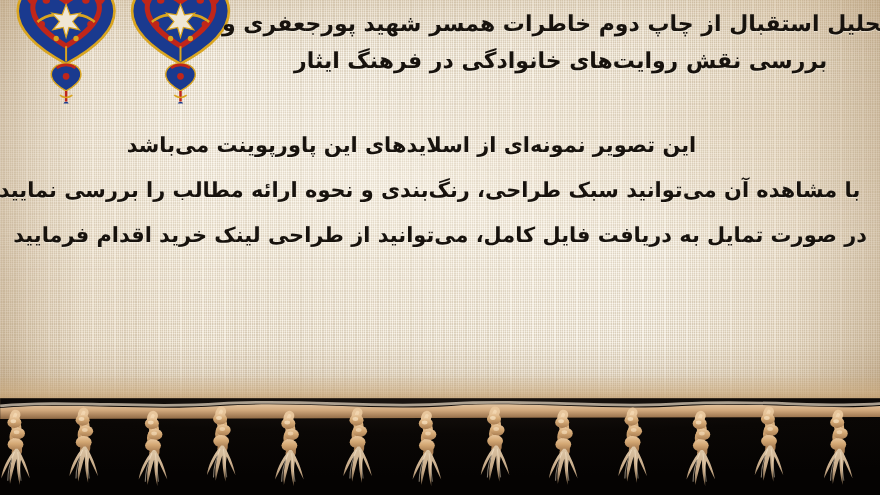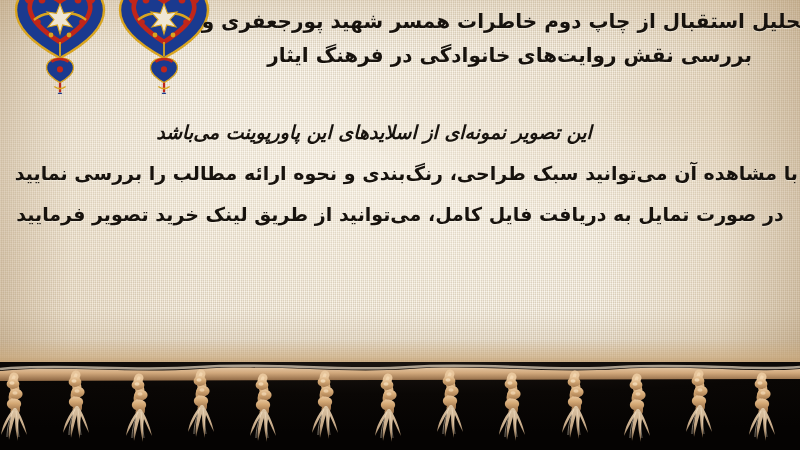--- a/index.html
+++ b/index.html
@@ -74,22 +74,22 @@
   .t-line.l1{text-align:right;padding-right:2px;margin-right:-10px;}
   .t-line.l2{padding-right:48px;}
 
   .body-block{position:absolute;right:0;top:112px;width:800px;}
   .b-line{
     color:#17120d;font-weight:bold;
     font-size:19px;line-height:41px;
     text-shadow:0 1px 0 rgba(255,252,244,.42);
     white-space:nowrap;
   }
-  .b-line.b1{text-align:center;padding-right:52px;font-style:italic;}
-  .b-line.b2{text-align:right;padding-right:2px;}
+  .b-line.b1{text-align:center;padding-right:52px;}
+  .b-line.b2{text-align:right;padding-right:18px;}
   .b-line.b3{text-align:center;padding-right:0px;}
 
   
   .fringe-zone{
     position:absolute;left:0;top:362px;width:800px;height:88px;
     background:
       radial-gradient(120% 80% at 50% 0%, #1a1410 0%, #0a0705 45%, #050302 100%);
   }
   .fringe-svg{position:absolute;left:0;top:0;}
 </style>
@@ -152,21 +152,21 @@
   <div class="text-layer">
 
     <div class="title-block">
       <div class="t-line l1">تحلیل استقبال از چاپ دوم خاطرات همسر شهید پورجعفری و</div>
       <div class="t-line l2">بررسی نقش روایت‌های خانوادگی در فرهنگ ایثار</div>
     </div>
 
     <div class="body-block">
       <div class="b-line b1">این تصویر نمونه‌ای از اسلایدهای این پاورپوینت می‌باشد</div>
       <div class="b-line b2">با مشاهده آن می‌توانید سبک طراحی، رنگ‌بندی و نحوه ارائه مطالب را بررسی نمایید</div>
-      <div class="b-line b3">در صورت تمایل به دریافت فایل کامل، می‌توانید از طریق لینک خرید تصویر فرمایید</div>
+      <div class="b-line b3">در صورت تمایل به دریافت فایل کامل، می‌توانید از طراحی لینک خرید اقدام فرمایید</div>
     </div>
 
   </div>
 
   <div class="fringe-zone">
     <svg class="fringe-svg" width="800" height="88" viewBox="0 0 800 88" xmlns="http://www.w3.org/2000/svg">
       <defs>
         <linearGradient id="cordG" x1="0" y1="0" x2="0" y2="1">
           <stop offset="0%" stop-color="#e8c69c"></stop>
           <stop offset="45%" stop-color="#d4a874"></stop>

